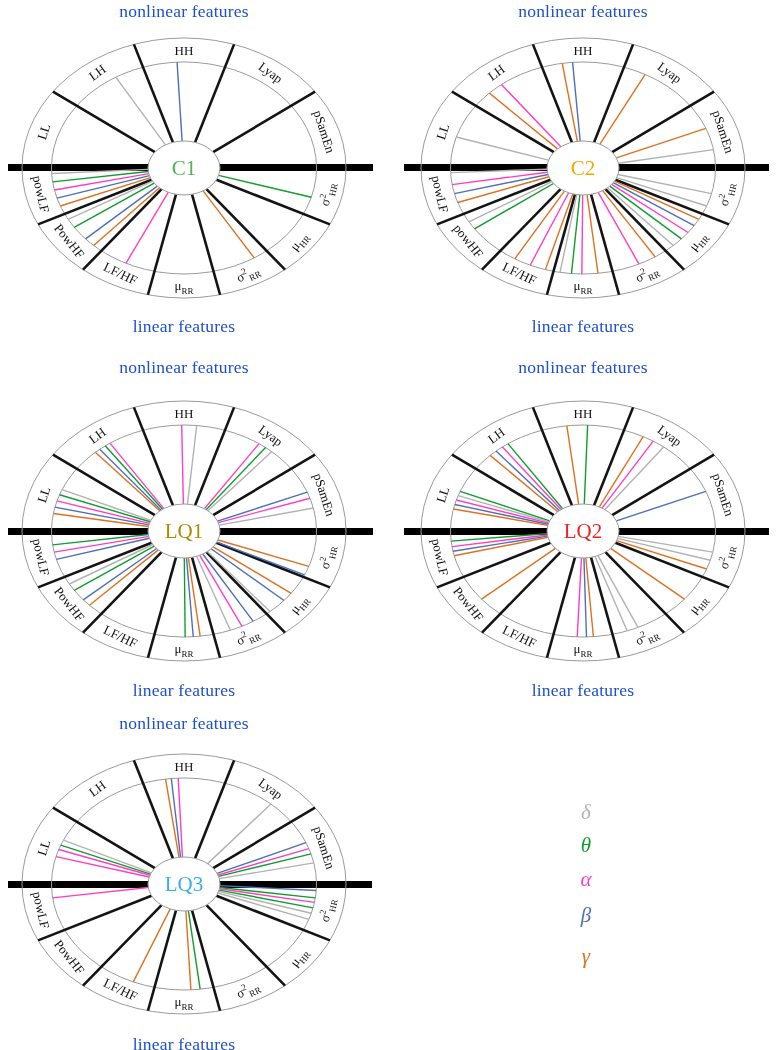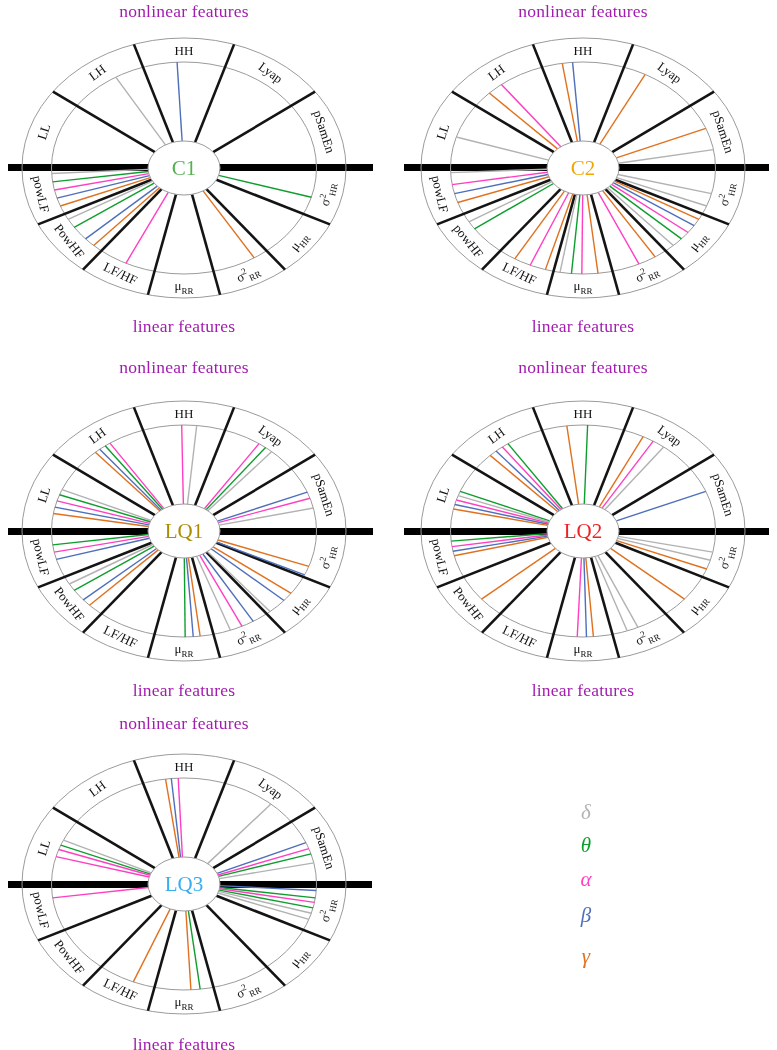--- a/index.html
+++ b/index.html
@@ -1,18 +1,18 @@
 <!DOCTYPE html>
 <html><head>
 <meta charset="utf-8">
 <style>
   html,body{margin:0;padding:0;background:#fff;}
   #canvas{position:relative;width:777px;height:1050px;background:#ffffff;overflow:hidden;
           font-family:"Liberation Serif","DejaVu Serif",serif;}
-  .half-title{position:absolute;transform:translate(-50%,-50%);font-size:17.5px;color:#a21caf;
+  .half-title{position:absolute;transform:translate(-50%,-50%);font-size:17.5px;color:#1d4ed8;
               white-space:nowrap;letter-spacing:.2px;}
   .bar{position:absolute;height:7px;background:#000;}
   .legend-item{position:absolute;transform:translate(-50%,-50%);font-size:21px;font-style:italic;
                white-space:nowrap;}
   svg.wheel{position:absolute;overflow:visible;}
   .ring{fill:none;stroke:#9b9b9b;stroke-width:1;}
   .boundary{stroke:#141414;stroke-width:2.6;stroke-linecap:butt;}
   .spoke{stroke-width:1.4;stroke-linecap:butt;}
   .seclabel{font-family:"Liberation Serif","DejaVu Serif",serif;font-size:13px;fill:#111;}
   .centerlabel{font-family:"Liberation Serif","DejaVu Serif",serif;font-size:21px;}

